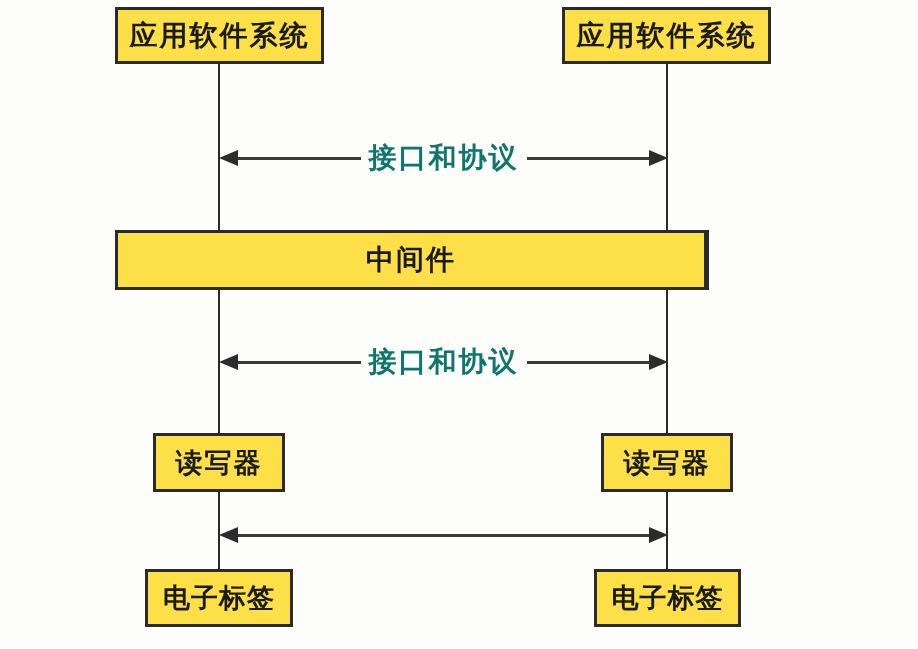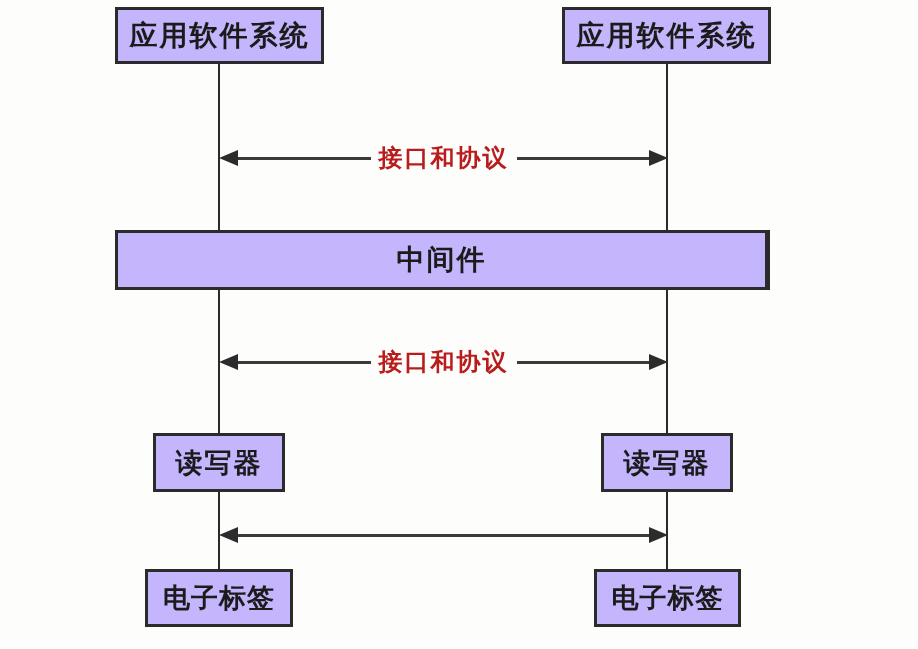--- a/index.html
+++ b/index.html
@@ -14,33 +14,33 @@
     background: #fdfdfc;
     font-family: "DejaVu Sans", sans-serif;
     color: #1b1b1b;
     overflow: hidden;
   }
   
   .box {
     position: absolute;
     box-sizing: border-box;
     border: 3px solid #2b2b2b;
-    background: #c4b5fd;
+    background: #fde047;
     display: flex;
     align-items: center;
     justify-content: center;
     font-weight: bold;
     font-size: 28px;
     letter-spacing: 2px;
     white-space: nowrap;
     color: #1b1b1b;
   }
   .box.app-left   { left: 115px; top: 7px;   width: 209px; height: 57px; }
   .box.app-right  { left: 562px; top: 7px;   width: 209px; height: 57px; }
-  .box.middleware { left: 115px; top: 230px; width: 655px; height: 60px;
+  .box.middleware { left: 115px; top: 230px; width: 594px; height: 60px;
                     border-right-width: 5px; }
   .box.reader-left  { left: 153px; top: 433px; width: 132px; height: 59px; font-size: 27px; }
   .box.reader-right { left: 601px; top: 433px; width: 132px; height: 59px; font-size: 27px; }
   .box.tag-left   { left: 145px; top: 569px; width: 148px; height: 58px; font-size: 27px; letter-spacing: 1px; }
   .box.tag-right  { left: 594px; top: 569px; width: 147px; height: 58px; font-size: 27px; letter-spacing: 1px; }
   
   .vline {
     position: absolute;
     width: 2px;
     background: #2a2a2a;
@@ -78,25 +78,25 @@
     border-left: 19px solid #2c2c2c;
   }
   .shaft {
     flex: 1 1 auto;
     height: 3px;
     background: #3a3a3a;
   }
   .arrow-label {
     flex: 0 0 auto;
     font-weight: bold;
-    font-size: 24px;
+    font-size: 28px;
     letter-spacing: 2px;
     white-space: nowrap;
     padding: 0 8px;
-    color: #b91c1c;
+    color: #0f766e;
   }
   .arrow.a3 .arrow-label { padding: 0 22px; }
 </style>
 </head>
 <body>
 
 <div class="canvas">
 
   <div class="box app-left">应用软件系统</div>
   <div class="box app-right">应用软件系统</div>

